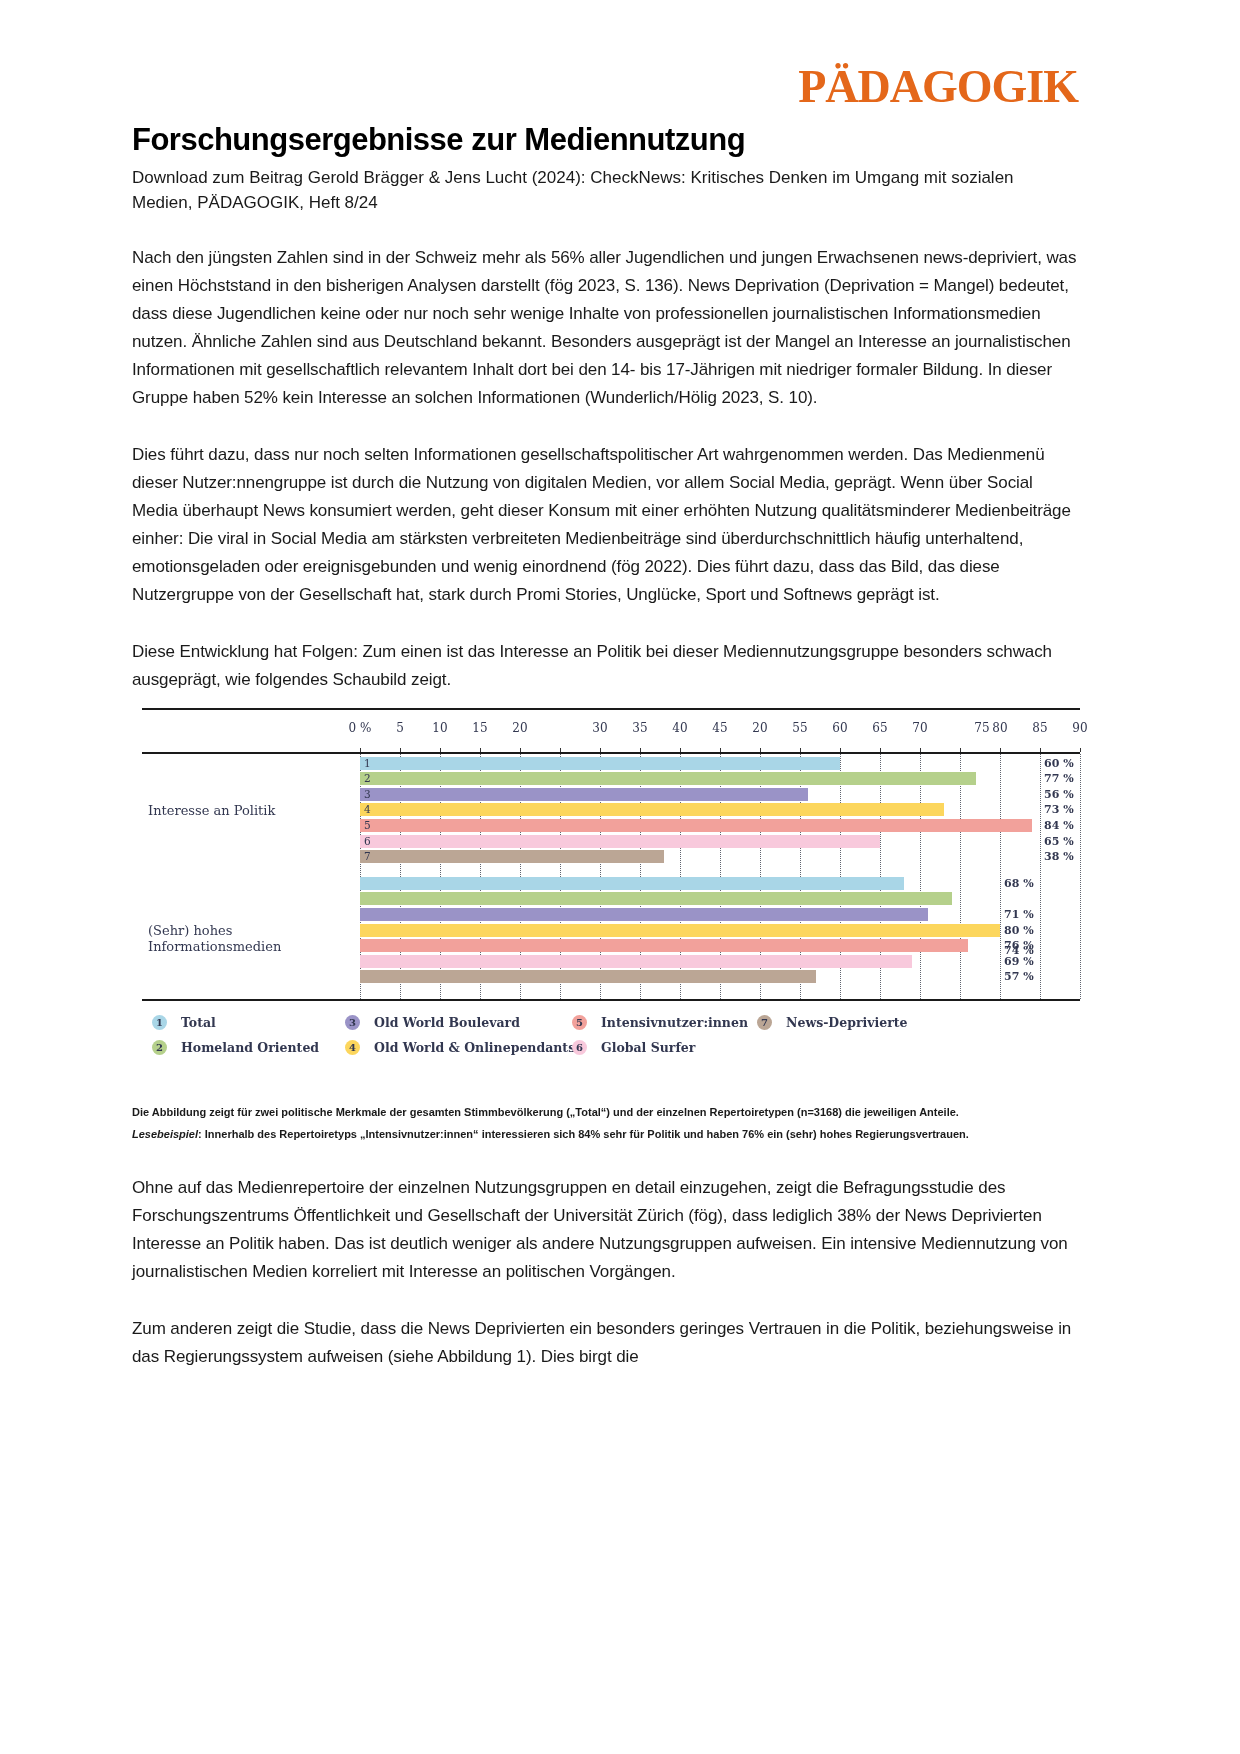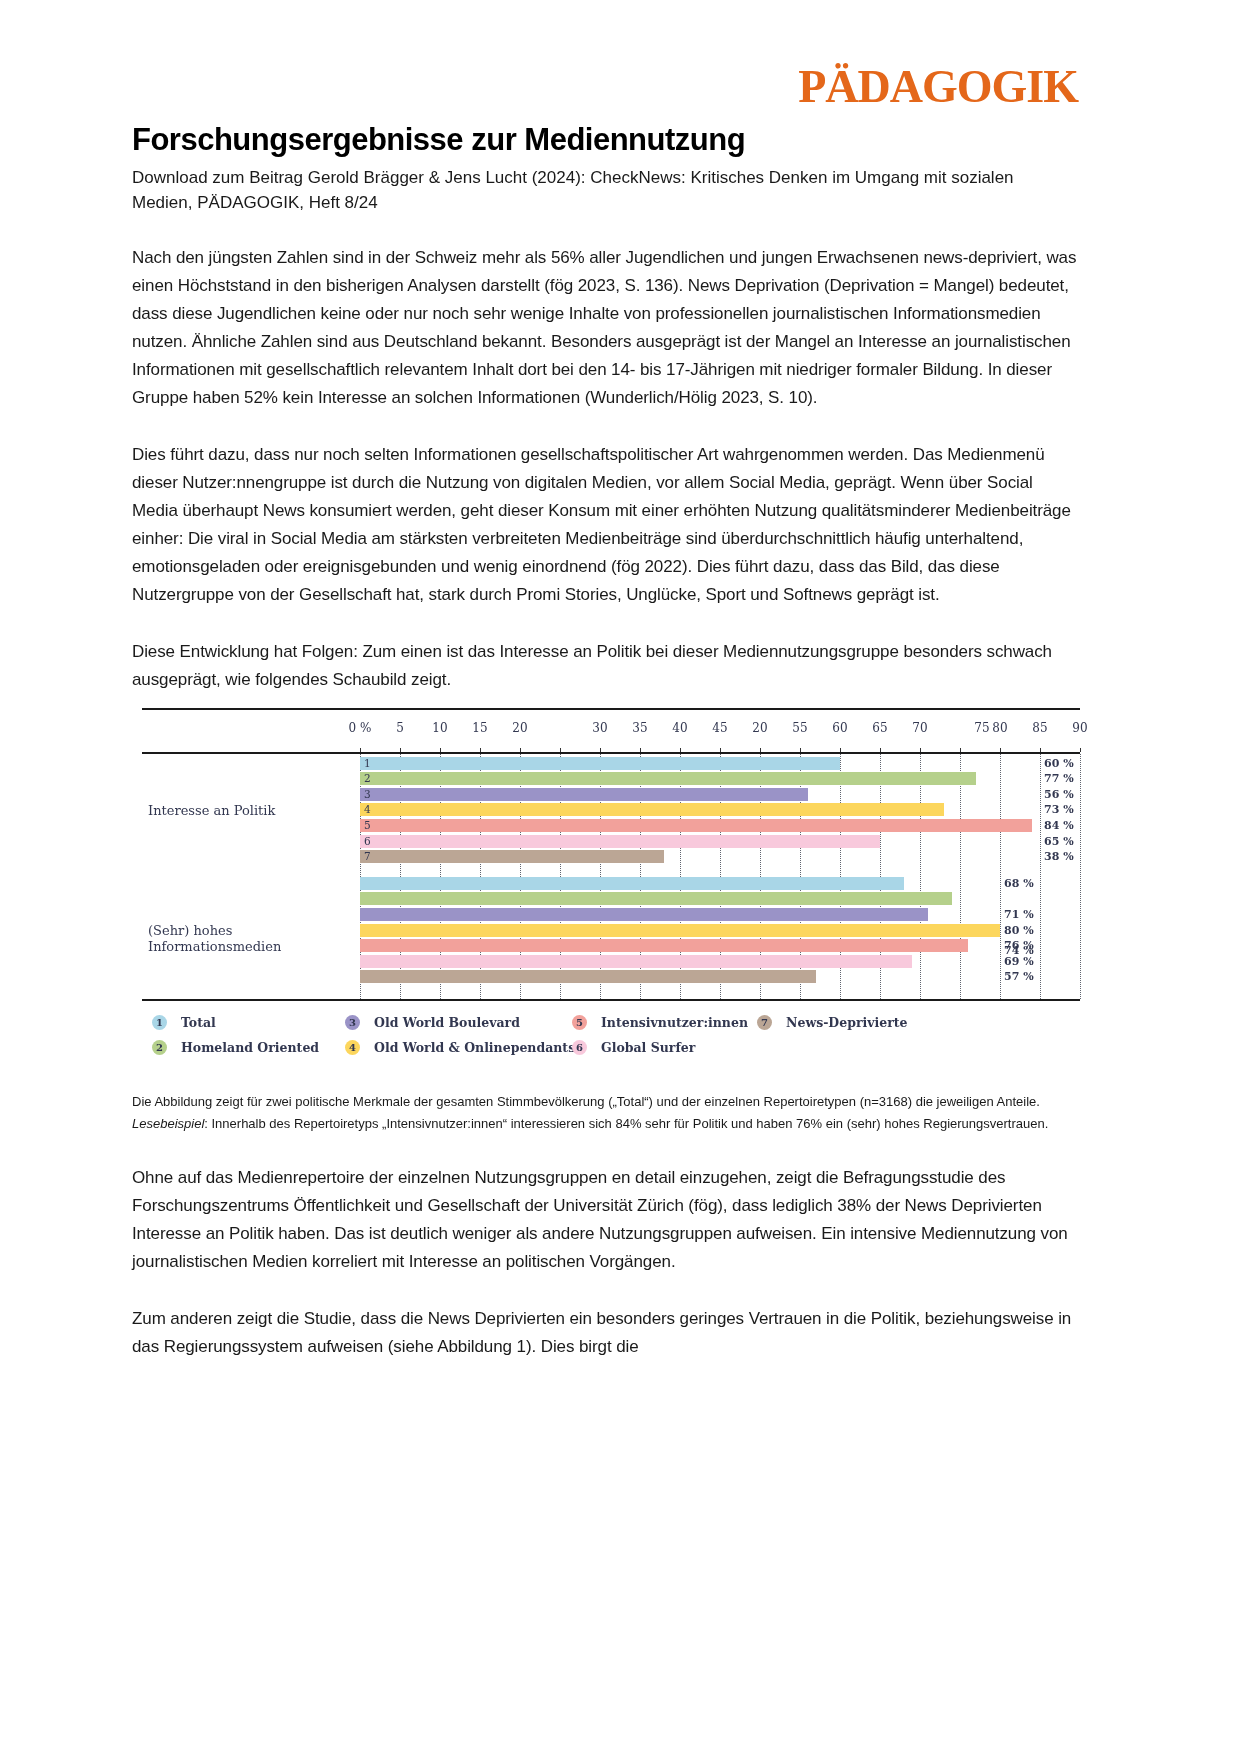--- a/index.html
+++ b/index.html
@@ -127,24 +127,25 @@
     flex:0 0 15px;
   }
   .legend-label{
     margin-left:14px;
     font-size:12.5px;
     font-weight:700;
     white-space:nowrap;
   }
   
   .caption{
-    margin-top:22px;
-    font-size:13px;
+    margin-top:32px;
+    font-size:11px;
     line-height:22px;
     max-width:948px;
+    font-weight:bold;
   }
   .caption .ital{font-style:italic;}
 </style>
 </head>
 <body>
 
 <div class="page">
   <div class="logo">PÄDAGOGIK</div>
 
   <div class="content">

